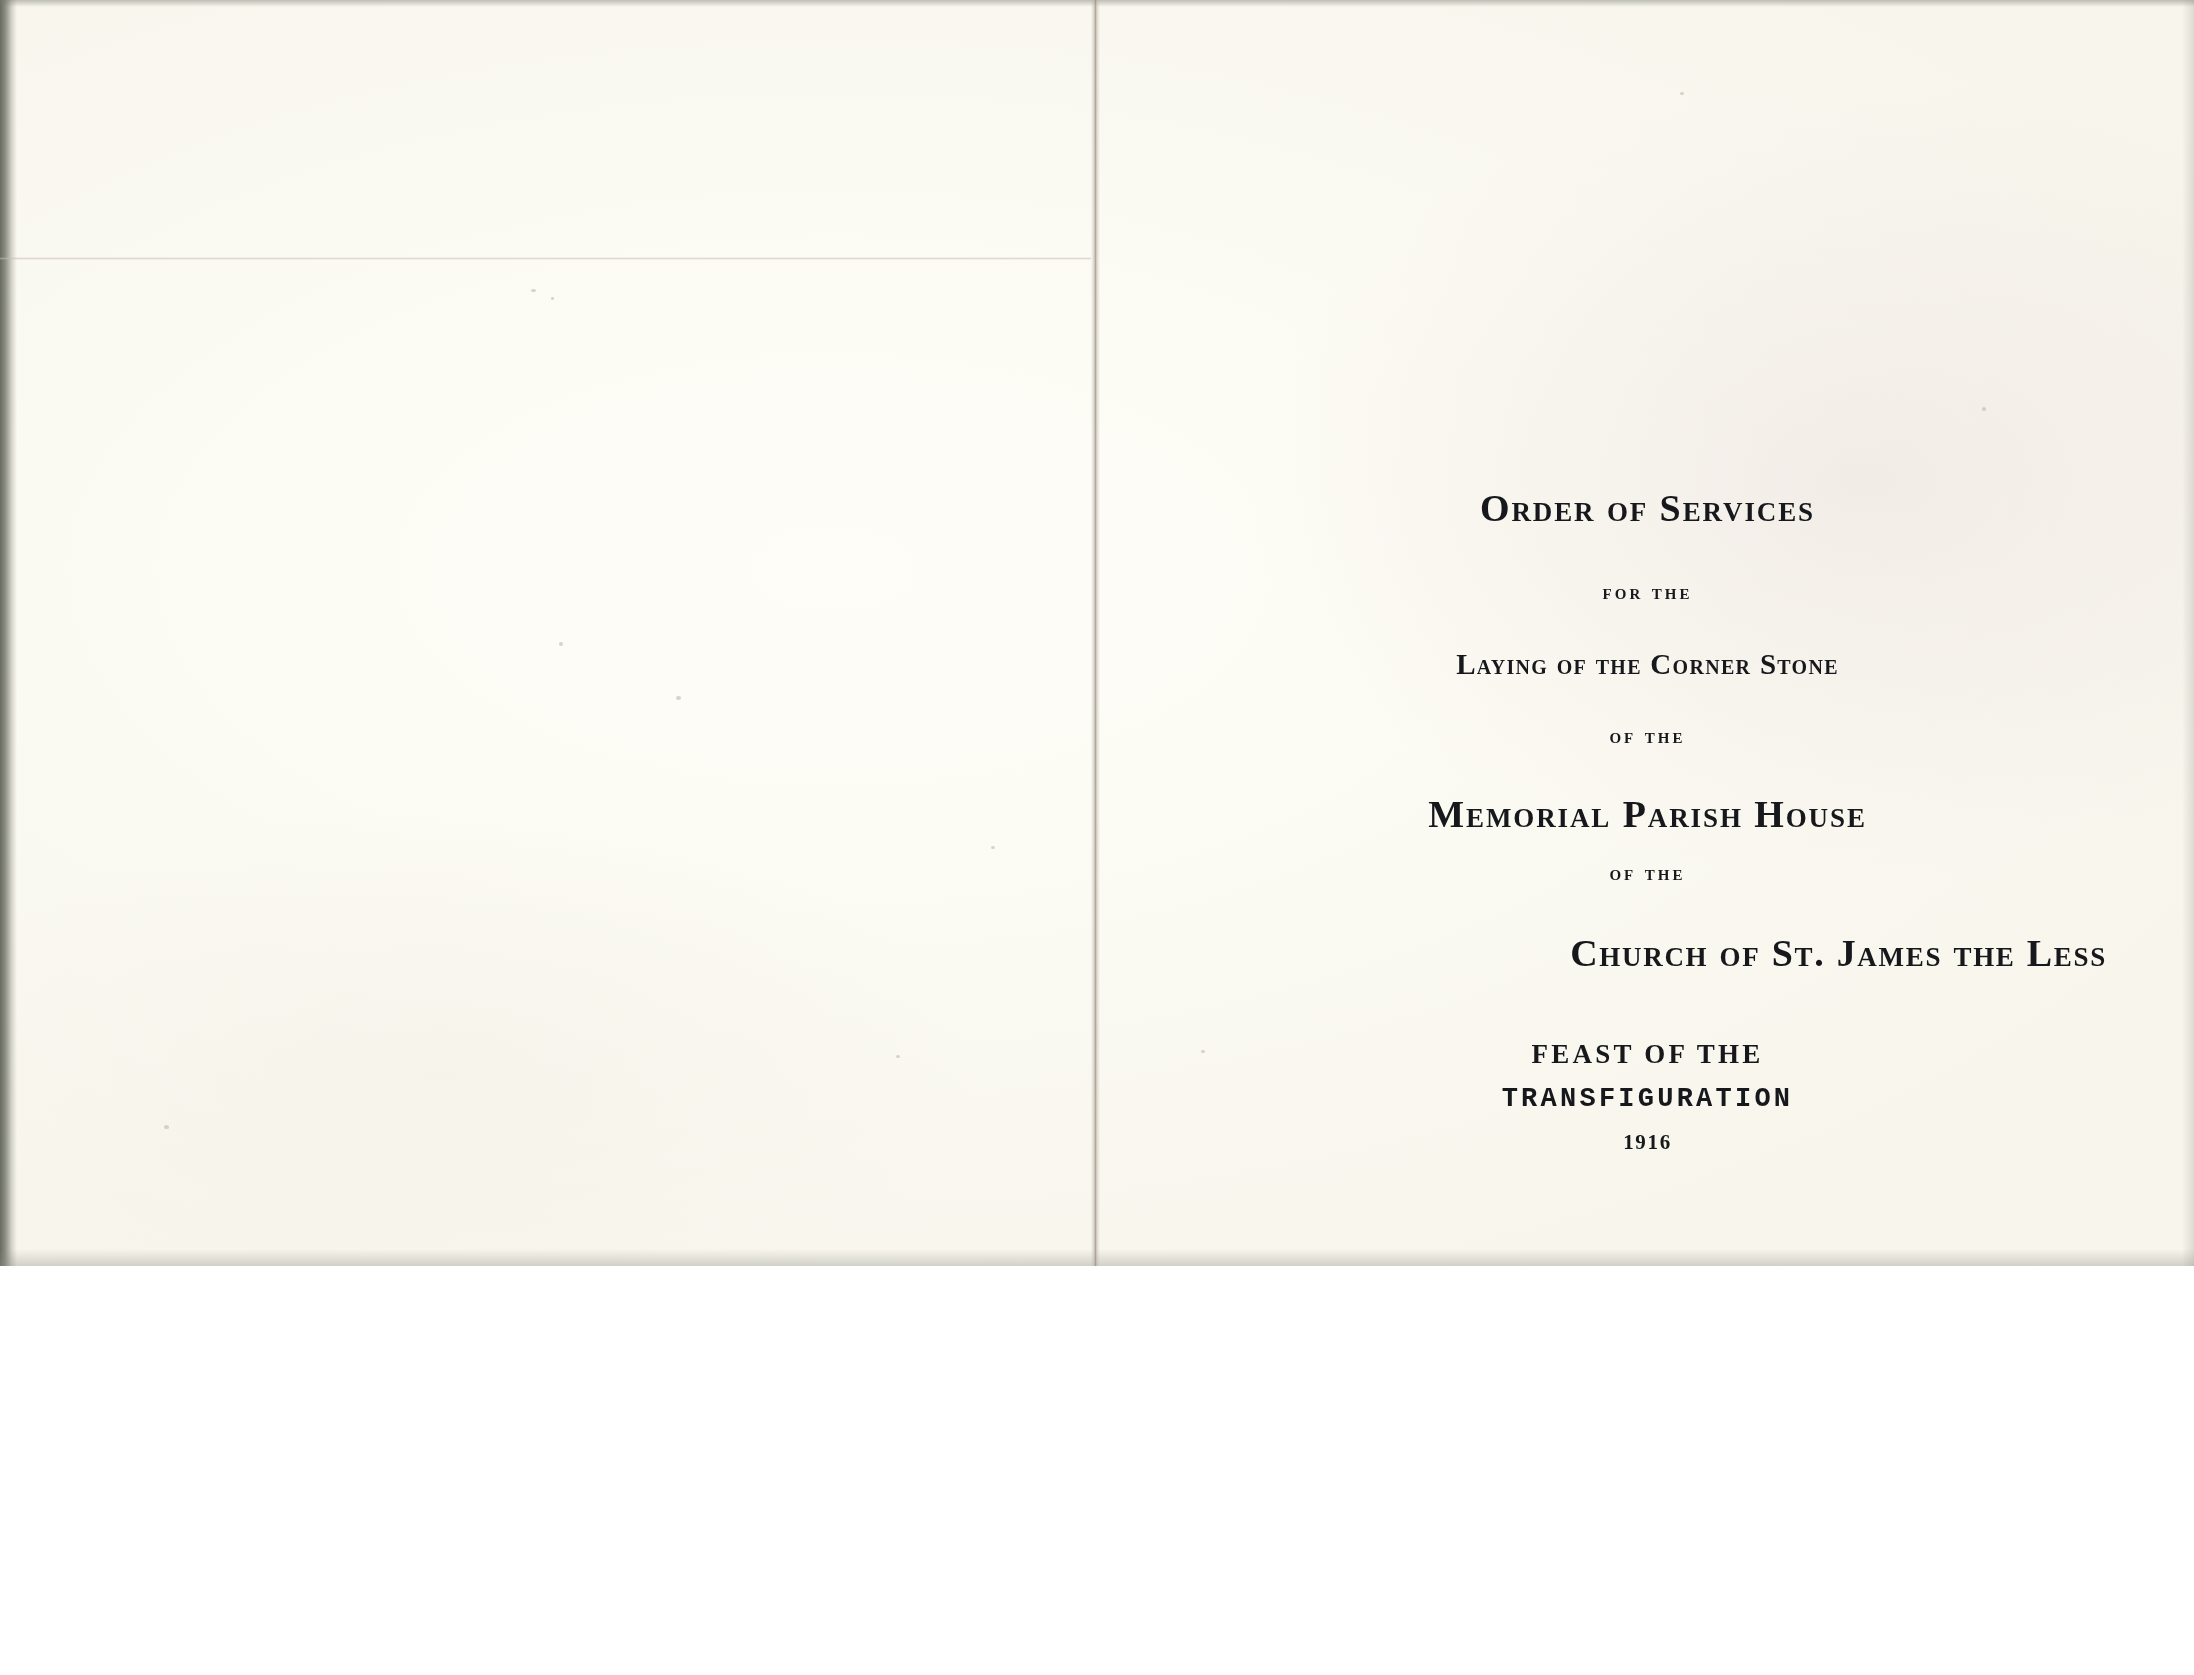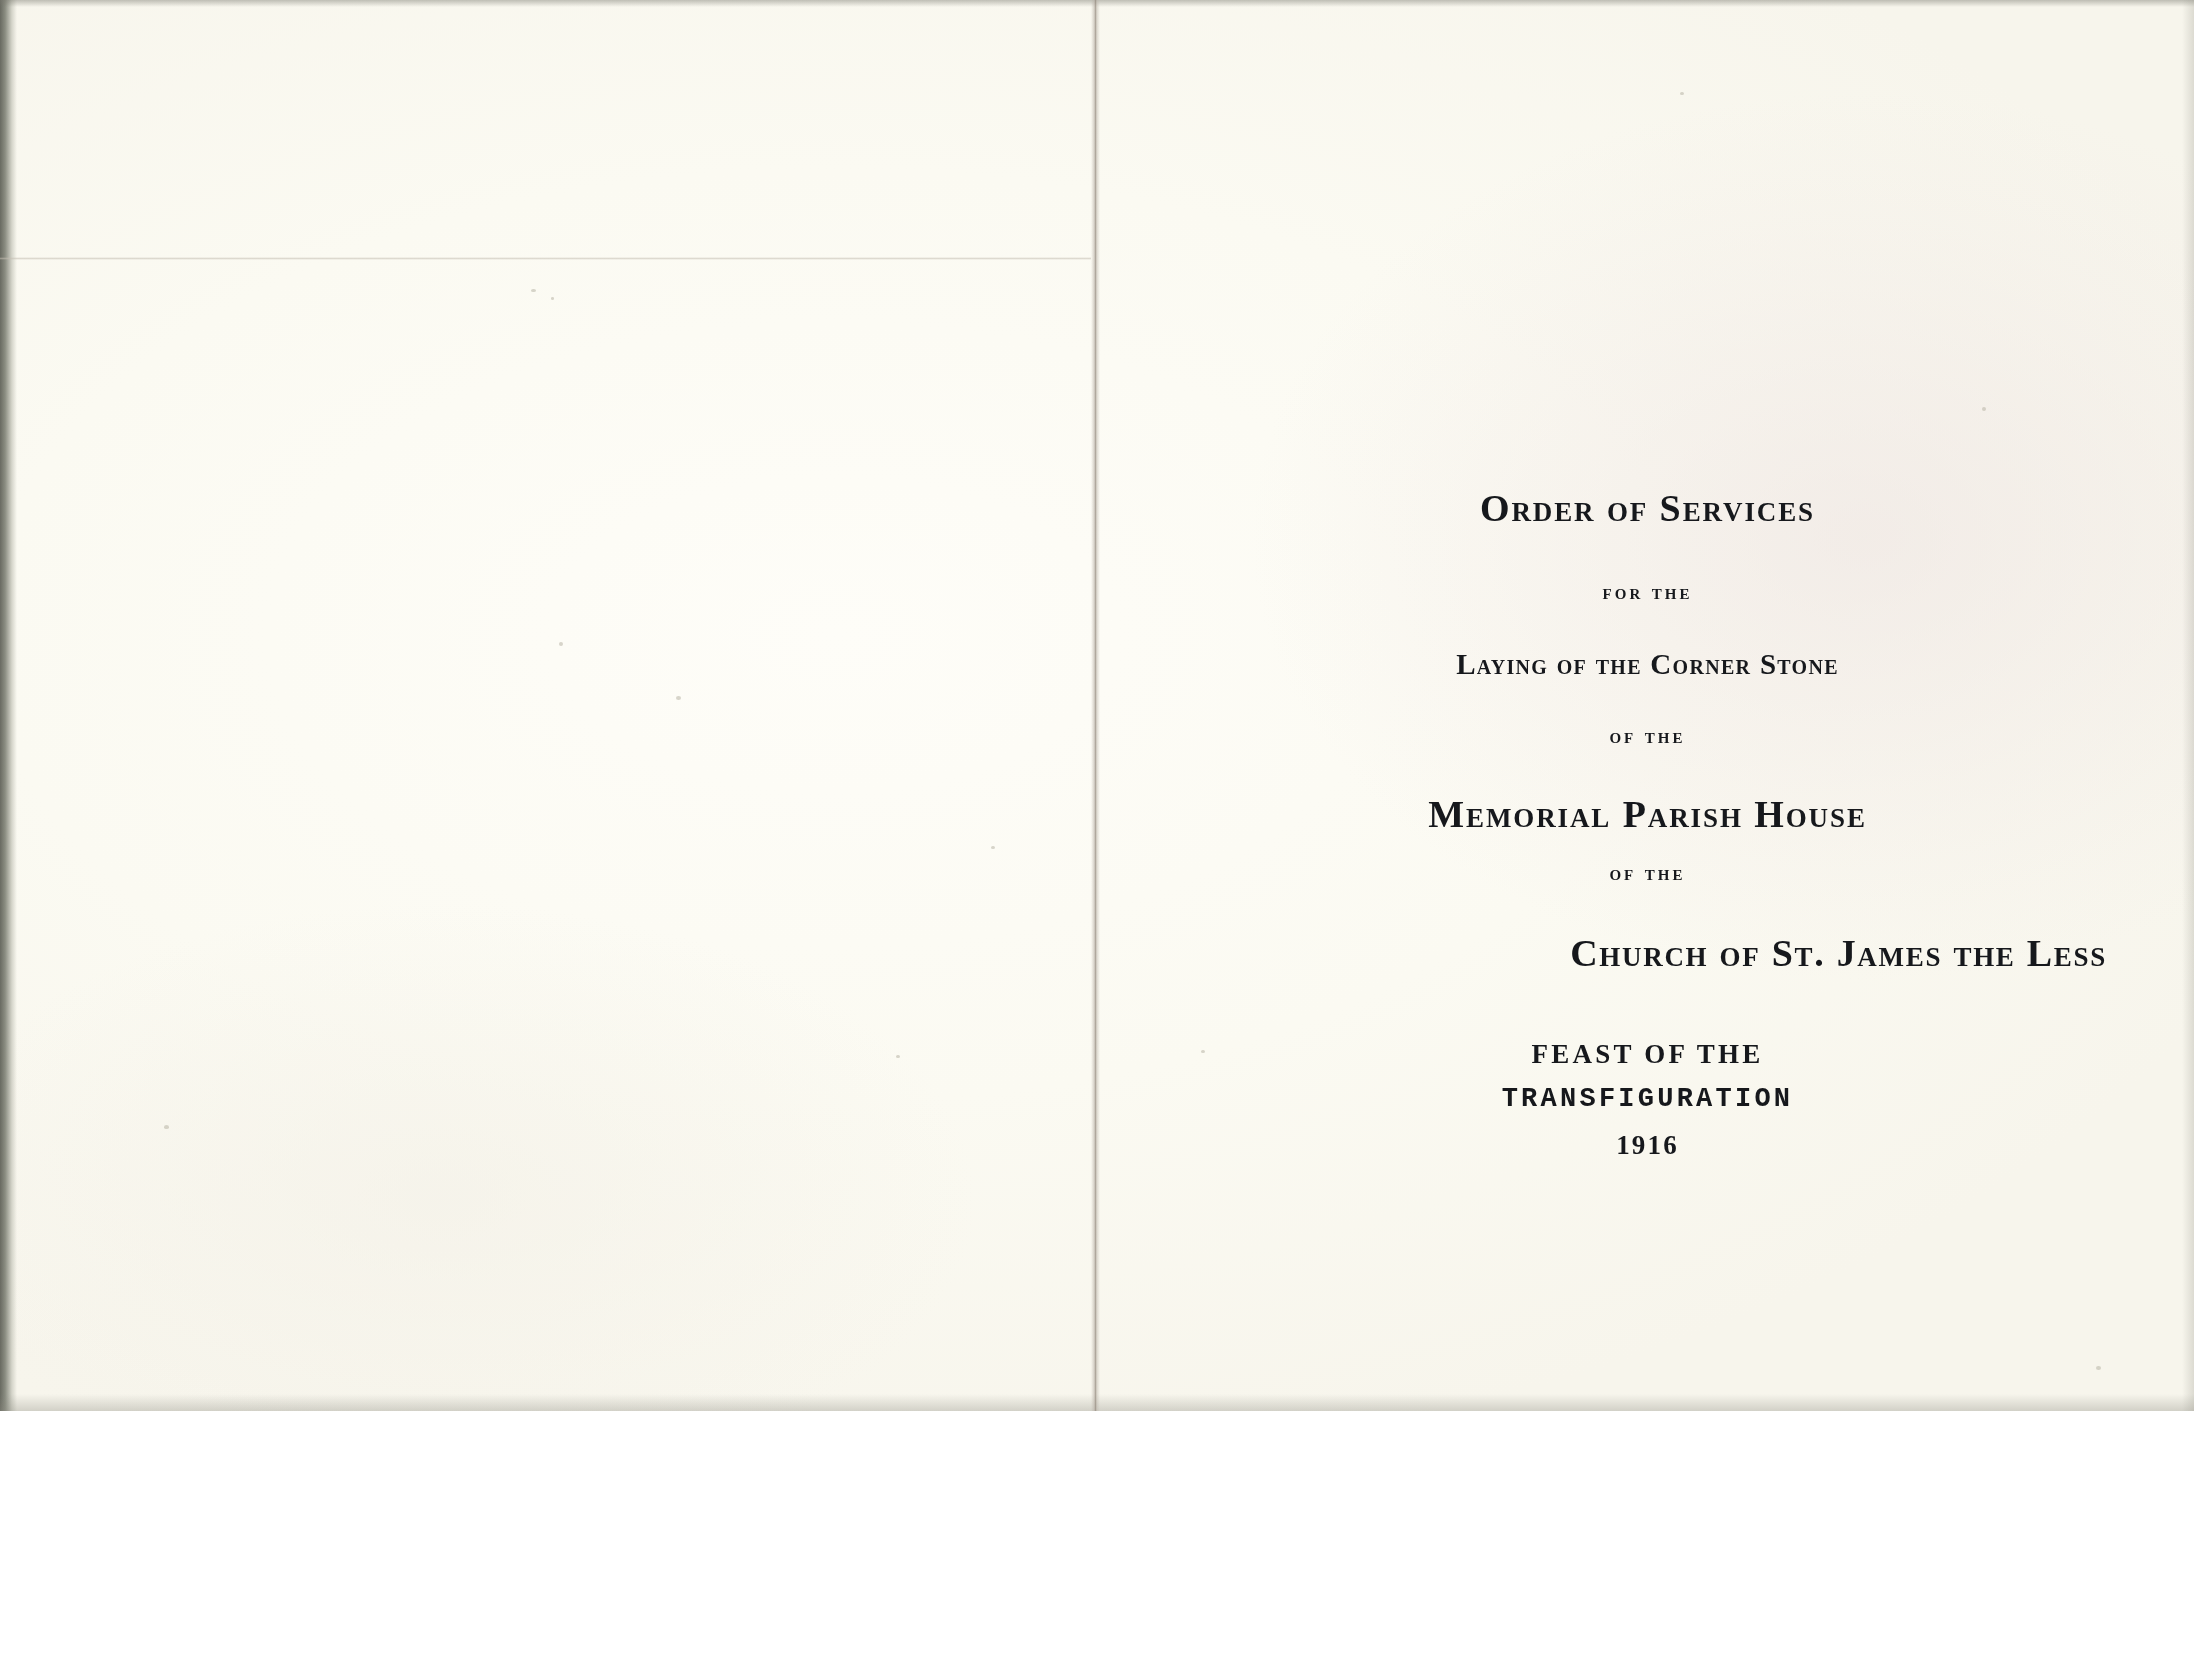--- a/index.html
+++ b/index.html
@@ -6,21 +6,21 @@
     margin: 0;
     padding: 0;
     background: #ffffff;
   }
   body {
     font-family: "Liberation Serif", serif;
   }
   .page {
     position: relative;
     width: 2194px;
-    height: 1411px;
+    height: 1266px;
     overflow: hidden;
     background: #fdfcf6;
   }
 
   
   .paper-base {
     position: absolute;
     inset: 0;
     background:
       radial-gradient(ellipse 70% 60% at 38% 45%, #fefdf8 0%, #fbfaf2 55%, #f7f5ec 100%);
@@ -151,21 +151,21 @@
     letter-spacing: 0.12em;
     margin-bottom: 14.4px;
   }
   .l-transfig {
     font-size: 27px;
     letter-spacing: 0.12em;
     margin-bottom: 15.7px;
     font-family: Liberation Mono, monospace;
   }
   .l-year {
-    font-size: 27px;
+    font-size: 21px;
     letter-spacing: 0.08em;
   }
 </style>
 </head>
 <body>
 
 <div class="page">
 
   <div class="paper-base"></div>
   <div class="paper-warm"></div>

